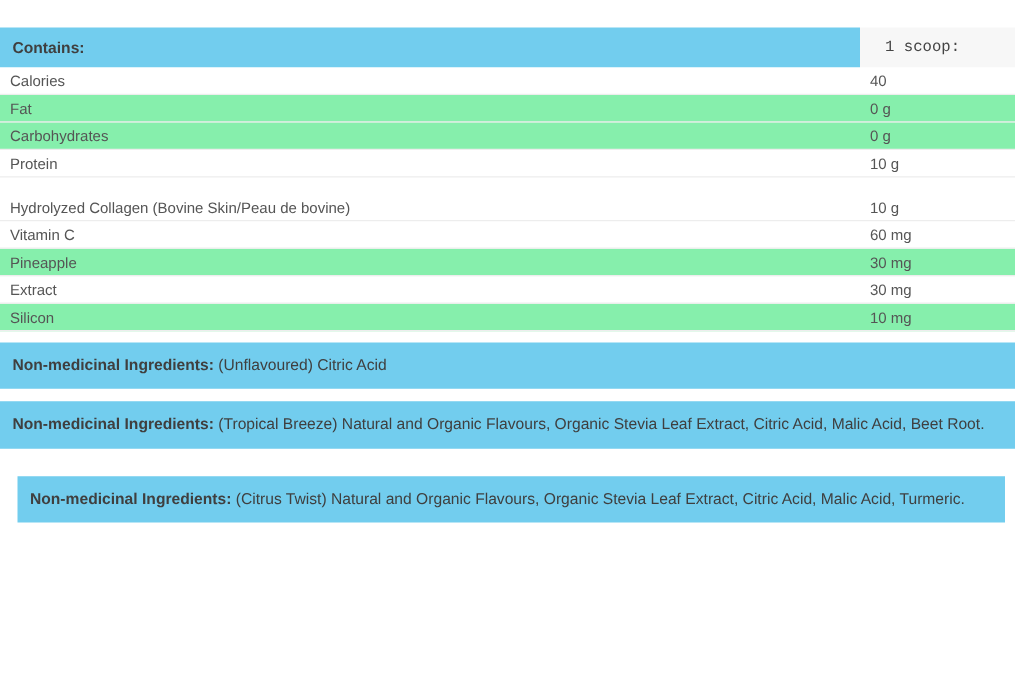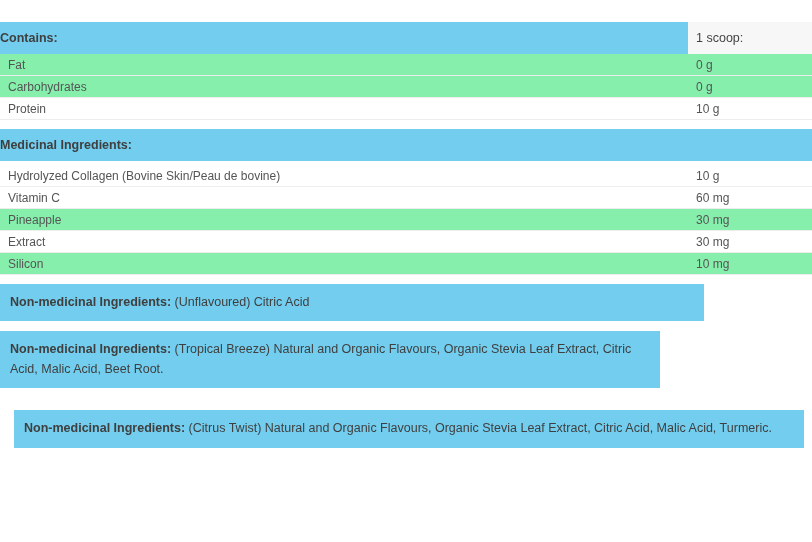--- a/index.html
+++ b/index.html
@@ -30,26 +30,28 @@
   }
   .col-label { width: 688px; }
   .col-value { width: 124px; }
 
   
   tr.section td {
     background: #72cdee;
     color: #3f3f3f;
     font-weight: bold;
     height: 32px;
+    padding-left: 10px;
     font-size: 12.5px;
   }
   tr.section td.value {
     font-weight: normal;
     color: #3f3f3f;
-    padding-left: 8px;
+    padding-left: 20px;
+    font-family: Liberation Mono, monospace;
   }
   tr.section.plain td.value {
     background: #f7f7f7;
     color: #444;
   }
 
   
   tr.data td {
     height: 21px;
     padding-left: 8px;
@@ -88,22 +90,22 @@
     padding: 9px 12px 9px 10px;
     font-size: 12.5px;
     line-height: 1.55;
   }
   .nonmed .lbl {
     font-weight: bold;
   }
   .nonmed .txt {
     font-weight: normal;
   }
-  .nonmed.one { width: 704px; }
-  .nonmed.two { width: 660px; }
+  .nonmed.one { width: 812px; }
+  .nonmed.two { width: 812px; }
   .nonmed.three {
     width: 790px;
     margin-left: 14px;
   }
   .gap-1 { height: 9px; }
   .gap-2 { height: 10px; }
   .gap-3 { height: 22px; }
   .top-gap { height: 22px; }
 </style>
 </head>
@@ -117,41 +119,41 @@
     <colgroup>
       <col class="col-label">
       <col class="col-value">
     </colgroup>
     <tbody>
       <tr class="section plain">
         <td>Contains:</td>
         <td class="value">1 scoop:</td>
       </tr>
 
+      <tr class="data odd">
+        <td>Calories</td>
+        <td class="value">40</td>
+      </tr>
       <tr class="data even">
         <td>Fat</td>
         <td class="value">0 g</td>
       </tr>
       <tr class="data even">
         <td>Carbohydrates</td>
         <td class="value">0 g</td>
       </tr>
       <tr class="data odd">
         <td>Protein</td>
         <td class="value">10 g</td>
       </tr>
 
       <tr class="spacer">
         <td colspan="2"></td>
       </tr>
 
-      <tr class="section">
-        <td>Medicinal Ingredients:</td>
-        <td class="value"></td>
-      </tr>
 
       <tr class="spacer-sm">
         <td colspan="2"></td>
       </tr>
 
       <tr class="data odd">
         <td>Hydrolyzed Collagen (Bovine Skin/Peau de bovine)</td>
         <td class="value">10 g</td>
       </tr>
       <tr class="data odd">

